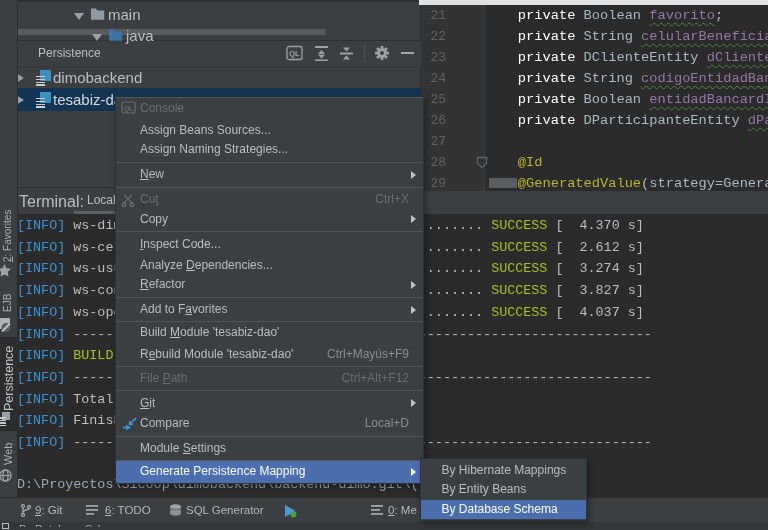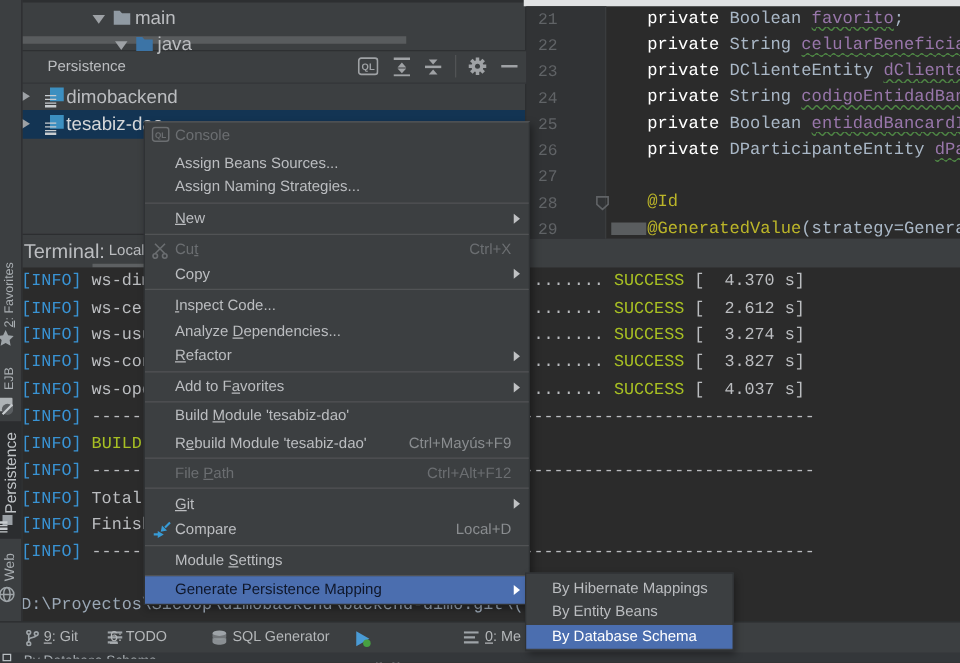--- a/index.html
+++ b/index.html
@@ -32,21 +32,21 @@
   #tcontent{left:17px;top:214px;width:751px;height:285px;background:#2b2b2b;}
   #tlines{position:absolute;left:17px;top:215px;white-space:pre;font-family:"Liberation Mono",monospace;font-size:13.4px;line-height:21.7px;color:#bbbdc0;}
   .inf{color:#3993d4;} .suc{color:#a8c023;}
   
   #menu{left:115px;top:96.5px;width:307px;height:385px;background:#3c3f41;border:1px solid #2f3234;border-top:1px solid #55585a;z-index:10;box-shadow:2px 3px 6px rgba(0,0,0,.35);}
   .mi{position:absolute;left:0;width:307px;height:21px;line-height:21px;font-size:12px;color:#bbbdc0;padding-left:24px;box-sizing:border-box;}
   .mi.dis{color:#6b6e71;}
   .mi .sc{position:absolute;right:14px;color:#8a8d90;}
   .mi.dis .sc{color:#6b6e71;}
   .mi .arr{position:absolute;right:7px;top:6.5px;width:0;height:0;border-left:5px solid #bfc1c3;border-top:4px solid transparent;border-bottom:4px solid transparent;}
-  .mi.sel{background:#4b6eaf;color:#0f172a;}
+  .mi.sel{background:#4b6eaf;color:#ffffff;}
   .mi.sel .arr{border-left-color:#ffffff;}
   .msep{position:absolute;left:0;width:307px;height:0;border-top:1px solid #515355;}
   .mico{position:absolute;left:5px;top:3px;width:16px;height:16px;}
   
   #submenu{left:419.5px;top:457.5px;width:165px;height:61px;background:#3c3f41;border:1px solid #2f3234;z-index:11;box-shadow:2px 3px 6px rgba(0,0,0,.35);}
   .smi{position:absolute;left:0;width:165px;height:19.5px;line-height:19.5px;font-size:12px;color:#bbbdc0;padding-left:21px;box-sizing:border-box;}
   .smi.sel{background:#4b6eaf;color:#fff;}
   
   #sbar{left:0;top:497px;width:768px;height:25px;background:#3c3f41;border-top:1px solid #2a2c2e;color:#b4b7b9;font-size:11.5px;z-index:5;}
   .sitem{position:absolute;top:0;height:25px;line-height:25px;white-space:nowrap;}
@@ -269,21 +269,21 @@
       </g>
     </svg>
   <span class="sitem" style="left:35px;"><u>9</u>: Git</span>
   <svg style="position:absolute;left:86px;top:7px;" width="12" height="11">
       <g fill="#9ea4a8">
         <rect x="0" y="0" width="12" height="1.8"></rect>
         <rect x="0" y="4" width="12" height="1.8"></rect>
         <rect x="0" y="8" width="8" height="1.8"></rect>
       </g>
     </svg>
-  <span class="sitem" style="left:88px;"><u>6</u>: TODO</span>
+  <span class="sitem" style="left:105px;"><u>6</u>: TODO</span>
   <svg style="position:absolute;left:168px;top:6px;" width="15" height="14">
       <g fill="#9ea4a8">
         <ellipse cx="7.5" cy="2.5" rx="5.5" ry="2.2"></ellipse>
         <path d="M2 2.5 v3 c0 1.2 2.5 2.2 5.5 2.2 s5.5 -1 5.5 -2.2 v-3 z" opacity=".55"></path>
         <path d="M2 6.5 v3 c0 1.2 2.5 2.2 5.5 2.2 s5.5 -1 5.5 -2.2 v-3 z" opacity=".8"></path>
       </g>
     </svg>
   <span class="sitem" style="left:186px;">SQL Generator</span>
   <svg style="position:absolute;left:283px;top:6px;" width="14" height="14">
       <path d="M2 1 L12.5 7 L2 13 z" fill="#4a9bd5"></path>

